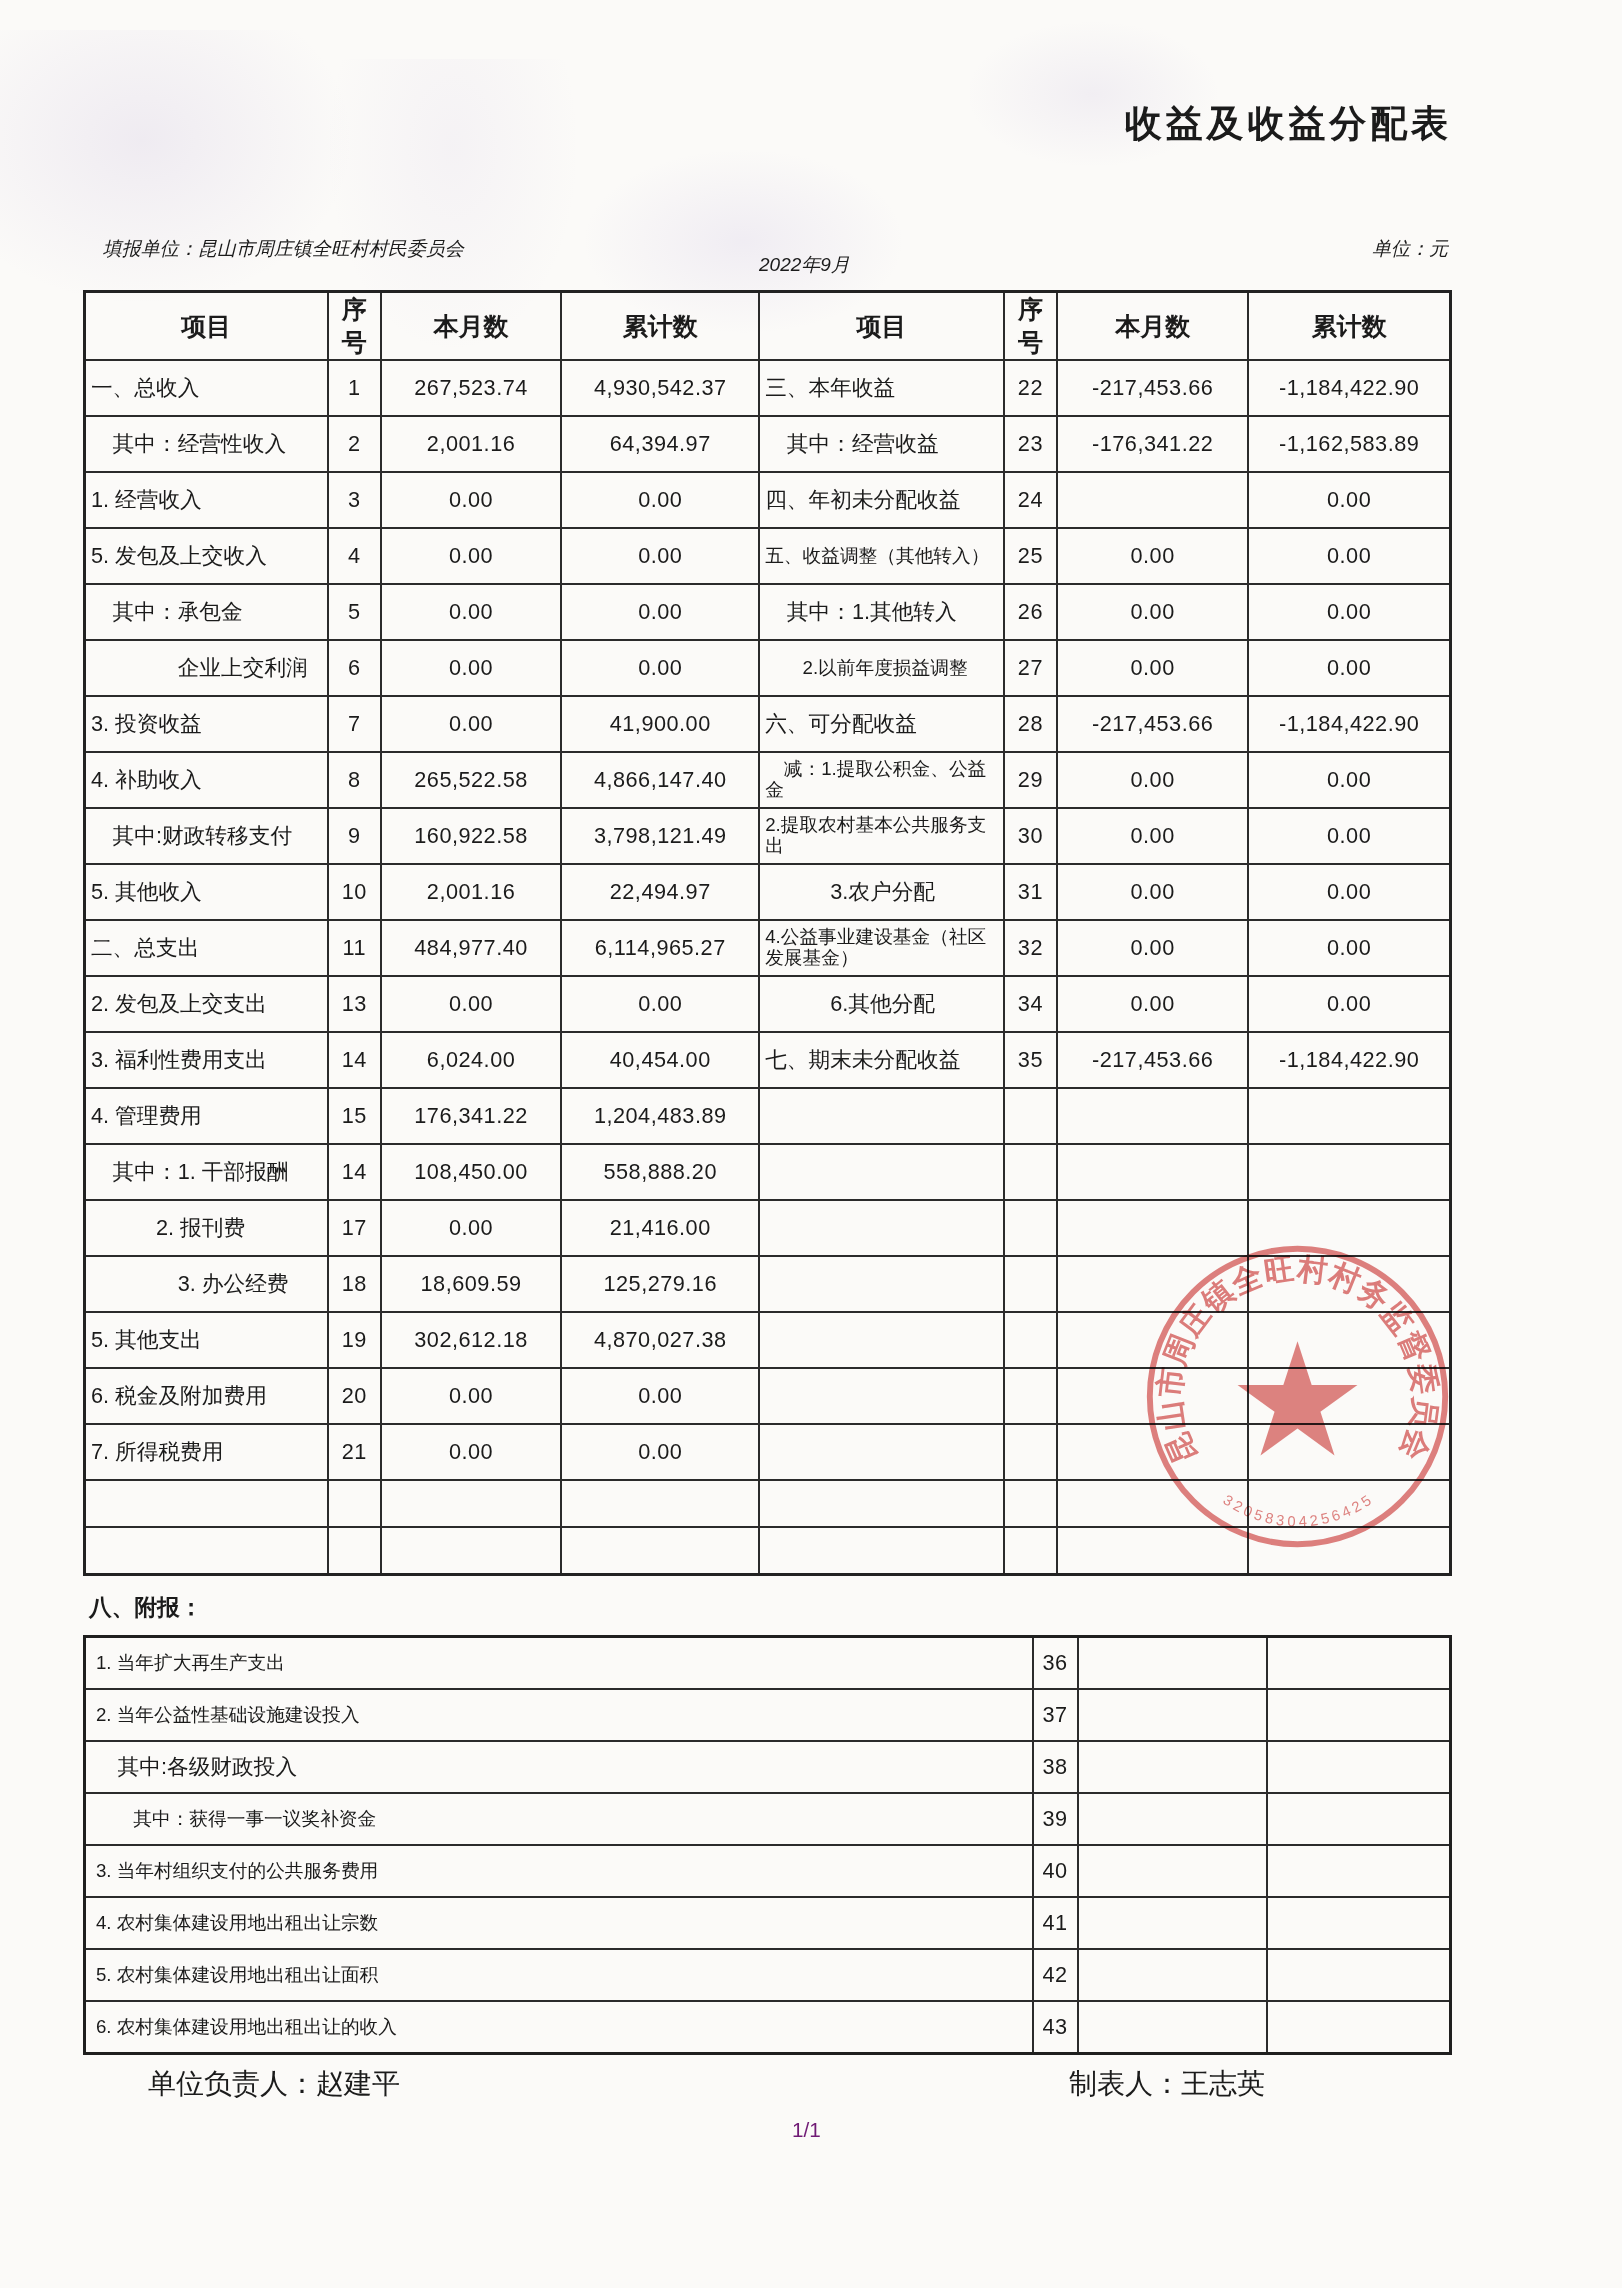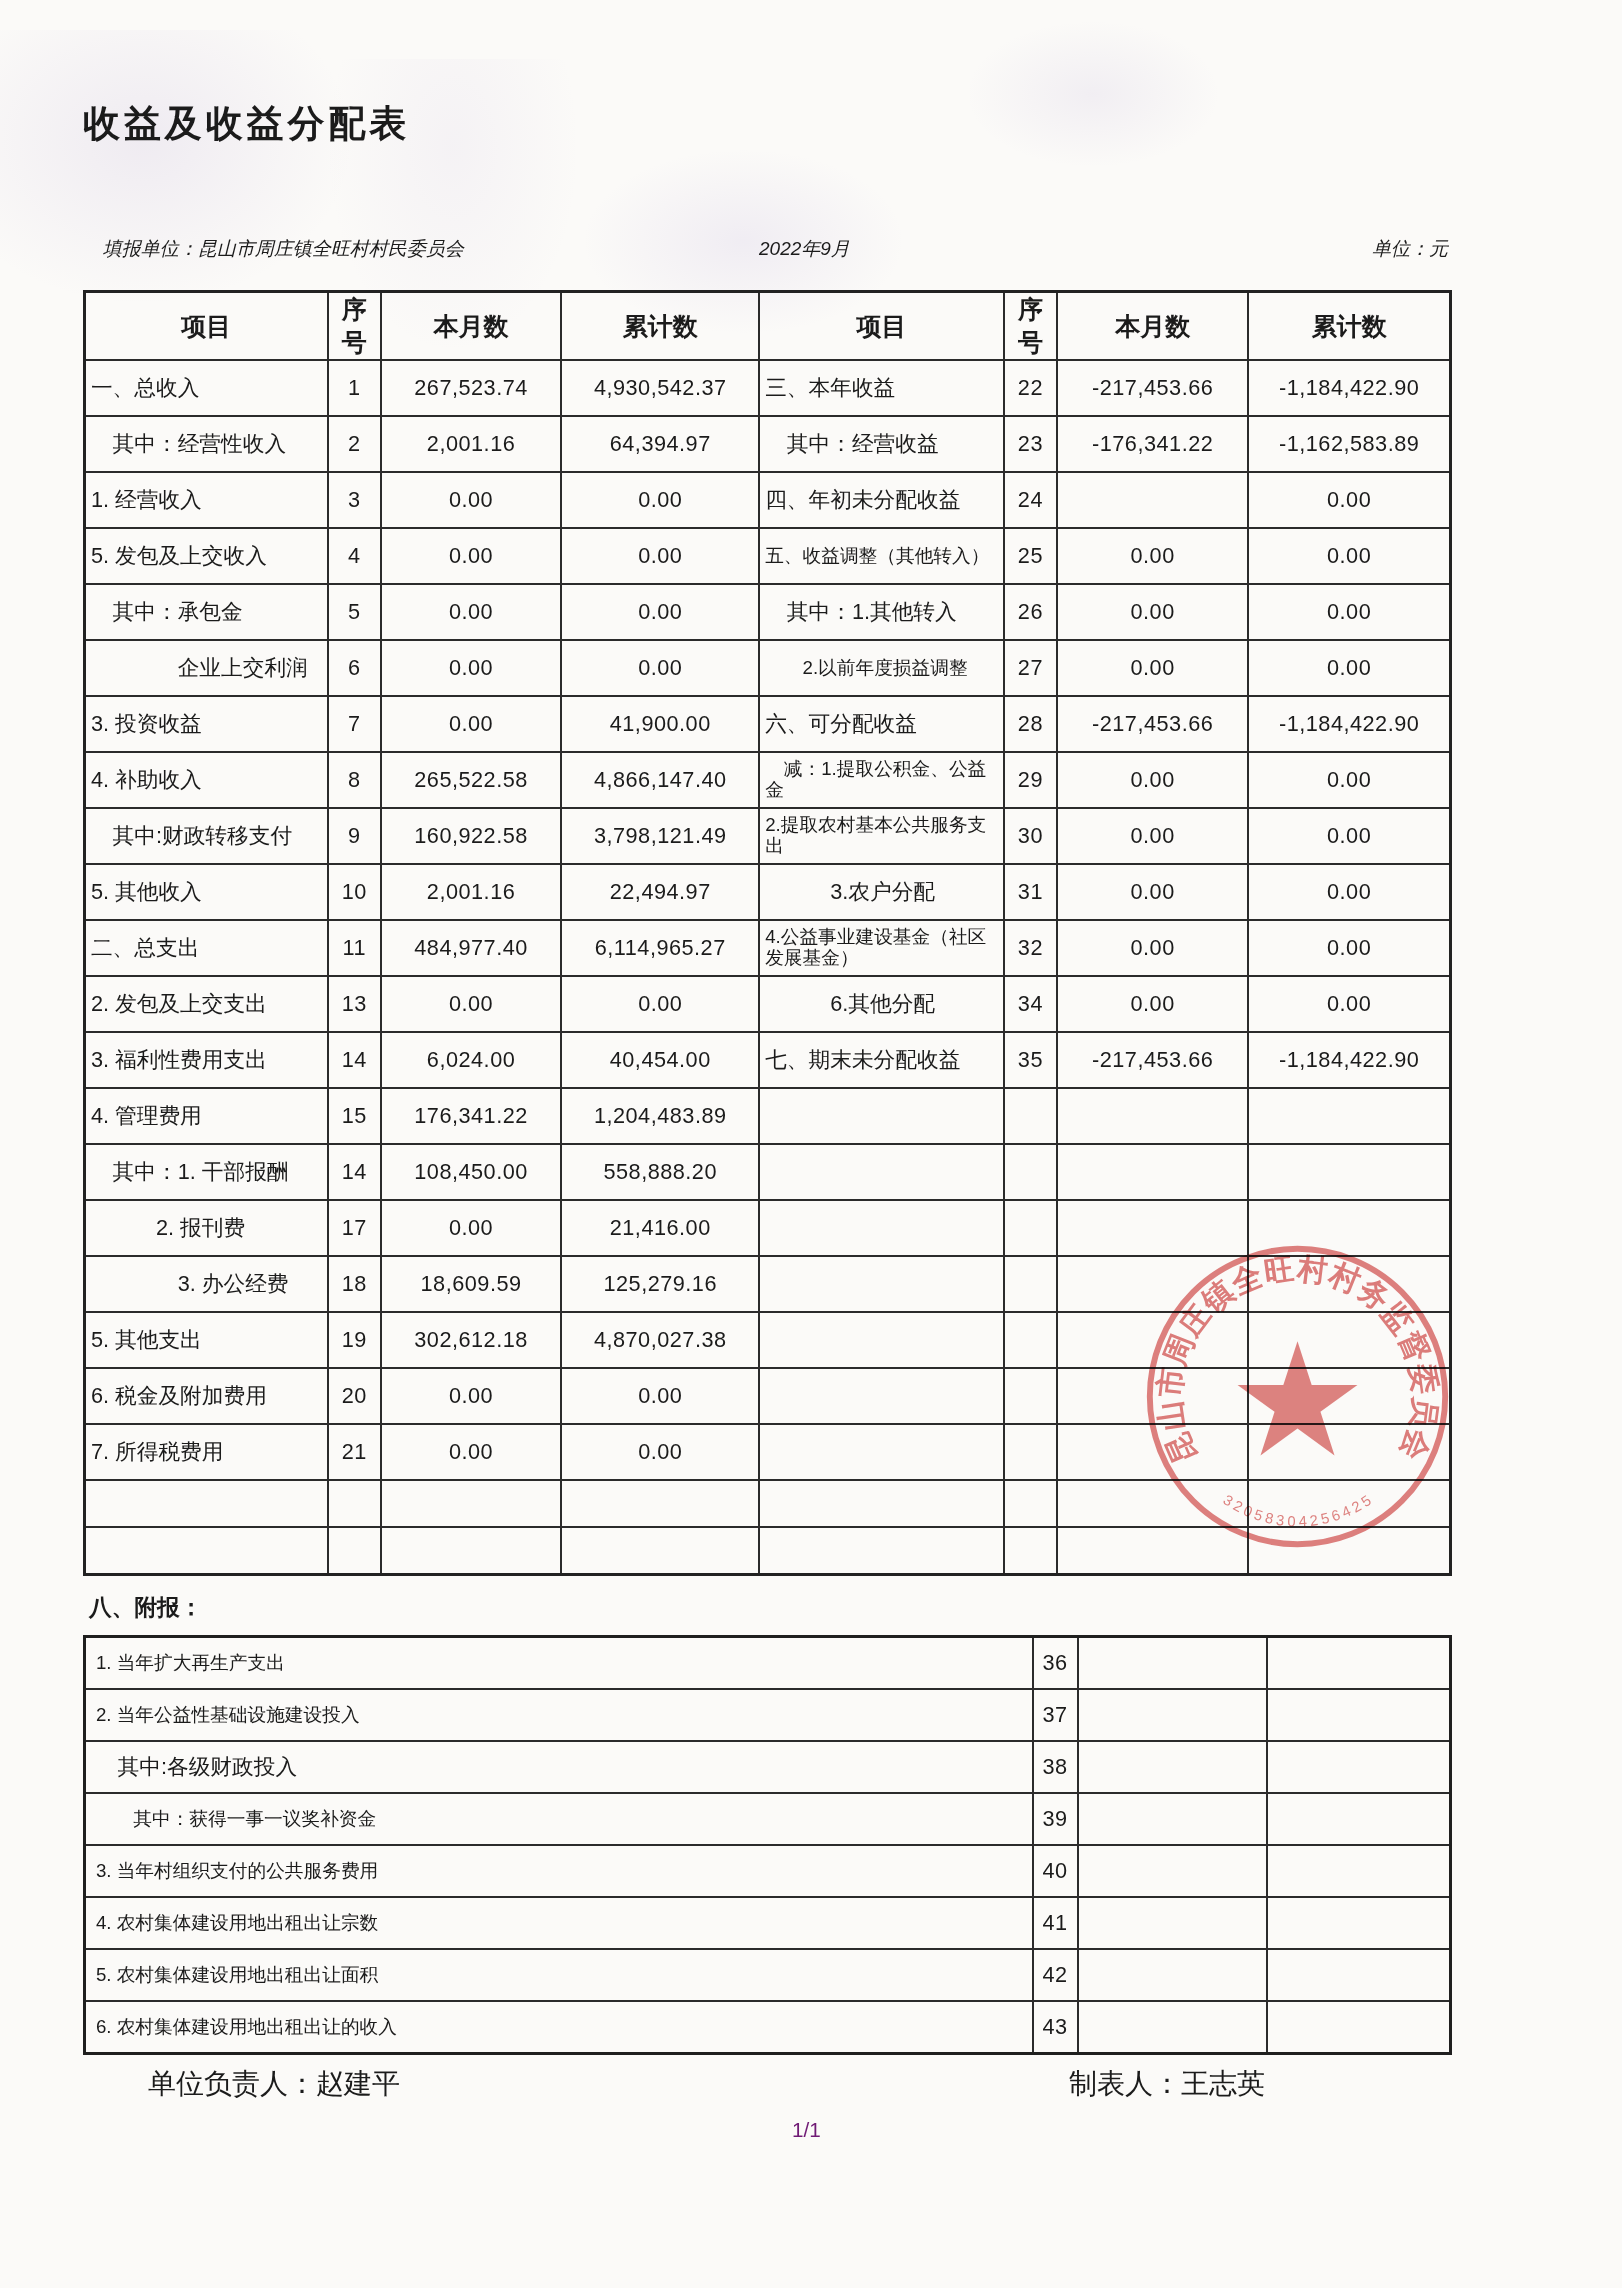--- a/index.html
+++ b/index.html
@@ -16,25 +16,25 @@
     background:radial-gradient(ellipse at 40% 40%,rgba(165,145,200,.14),rgba(165,145,200,0) 70%);}
   .sm2{top:148px;left:581px;width:325px;height:187px;
     background:radial-gradient(ellipse at 50% 50%,rgba(160,140,205,.12),rgba(160,140,205,0) 70%);}
   .sm3{top:19.7px;left:965px;width:256px;height:148px;
     background:radial-gradient(ellipse at 50% 50%,rgba(155,135,195,.10),rgba(155,135,195,0) 70%);}
   .sm4{top:59px;left:325px;width:256px;height:296px;
     background:radial-gradient(ellipse at 50% 30%,rgba(170,150,205,.08),rgba(170,150,205,0) 70%);}
 
   .doc-title{
     position:absolute;left:83px;top:99px;width:1369px;
-    text-align:left;font-size:37px;font-weight:700;letter-spacing:3.9px;
+    text-align:right;font-size:37px;font-weight:700;letter-spacing:3.9px;
   }
   .info-line{position:absolute;left:83px;top:236px;width:1369px;height:33px;font-size:19px;font-style:italic;}
   .info-unit{position:absolute;left:19.7px;top:0;}
-  .info-period{position:absolute;left:676px;top:0;}
+  .info-period{position:absolute;left:676px;top:16px;}
   .info-currency{position:absolute;right:3.9px;top:0;margin-left:12px;}
 
   .main-table-wrap{position:absolute;left:83px;top:290px;width:1369px;}
   table{width:100%;border-collapse:collapse;table-layout:fixed;}
   table,th,td{border:2px solid #2b2b2b;}
   .main-table{border:3px solid #222;}
   th{height:49px;font-size:25px;font-weight:700;text-align:center;padding:0 2px;}
   td{height:54px;font-size:21.7px;vertical-align:middle;overflow:hidden;}
   tr.short td{height:45px;}
   td.lbl{text-align:left;padding:0 4.9px;white-space:pre-wrap;line-height:1.15;}

